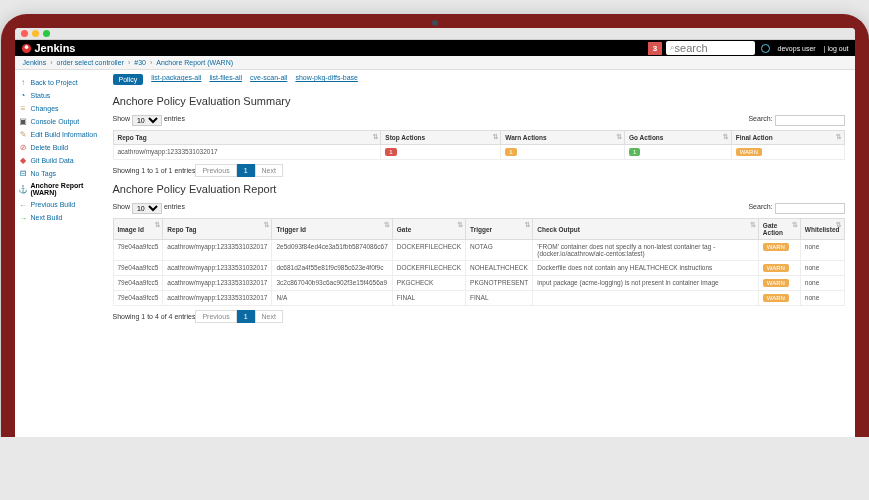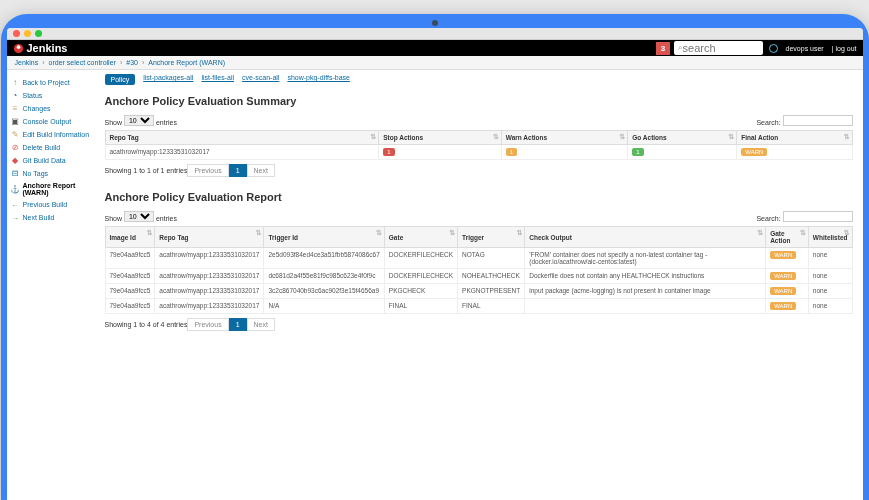--- a/index.html
+++ b/index.html
@@ -1,17 +1,17 @@
 <!DOCTYPE html>
 <html><head>
 <meta charset="utf-8">
 <style>
 *{box-sizing:border-box;margin:0;padding:0}
 body{background:#e8e8e8;font-family:Helvetica,Arial,sans-serif;font-size:8px;display:flex;align-items:flex-start;justify-content:center;padding-top:14px}
-.laptop{width:868px;height:486px;background:#3b82f6;border-radius:26px 26px 0 0;padding:14px 6px 0;position:relative;box-shadow:0 4px 18px rgba(0,0,0,.25)}
+.laptop{width:868px;height:423px;background:#7f1d1d;border-radius:26px 26px 0 0;padding:14px 14px 0;position:relative;box-shadow:0 4px 18px rgba(0,0,0,.25)}
 .camera{position:absolute;top:6px;left:50%;transform:translateX(-50%);width:6px;height:6px;border-radius:50%;background:#3c4a5a}
 .screen{background:#eaeaea;height:100%;border-radius:4px 4px 0 0;overflow:hidden;display:flex;flex-direction:column}
 .traffic{height:12px;background:#e6e6e6;display:flex;align-items:center;padding:0 6px;gap:4px;border-bottom:1px solid #ccc}
 .dot{width:7px;height:7px;border-radius:50%}
 .red{background:#ff5f57}.yel{background:#ffbd2e}.grn{background:#28c940}
 .topbar{background:#000;color:#fff;display:flex;align-items:center;height:16px;padding:0 6px;font-size:8px}
 .logo{font-weight:bold;font-size:11px;display:flex;align-items:center;gap:3px}
 .logo svg{width:11px;height:11px}
 .topbar .spacer{flex:1}
 .notif{background:#d9534f;color:#fff;padding:2px 5px;font-weight:bold}
@@ -23,22 +23,22 @@
 .crumb span{margin:0 4px;color:#888}
 .content{flex:1;display:flex;background:#fff;overflow:hidden}
 .side{width:88px;padding:6px 4px;font-size:7px}
 .side a{display:flex;align-items:center;gap:3px;padding:2px 0;color:#0b6aa2;text-decoration:none}
 .side a.sel{color:#000;font-weight:bold}
 .ic{width:9px;height:9px;display:inline-flex;align-items:center;justify-content:center;font-size:8px}
 .main{flex:1;padding:4px 10px;overflow-y:auto;font-size:7px;color:#333}
 .tabs{display:flex;gap:8px;margin-bottom:10px;font-size:7px}
 .tabs a{color:#0b6aa2;text-decoration:underline}
 .tabs a.active{background:#0b6aa2;color:#fff;padding:2px 6px;text-decoration:none;border-radius:2px}
-h2{font-size:11px;font-weight:bold;color:#333;margin:6px 0 8px}
-.tbltool{display:flex;align-items:flex-end;font-size:7px;margin-bottom:4px}
+h2{font-size:11px;font-weight:normal;color:#333;margin:6px 0 8px}
+.tbltool{display:flex;align-items:flex-start;font-size:7px;margin-bottom:4px}
 .tbltool .sp{flex:1}
 .tbltool input{border:1px solid #ccc;font-size:7px;padding:1px 3px;width:70px}
 .tbltool select{font-size:7px;border:1px solid #ccc}
 table{width:100%;border-collapse:collapse;font-size:6.5px}
 th{background:#f5f5f5;border:1px solid #ddd;padding:3px 4px;text-align:left;position:relative;color:#333}
 th .sort{position:absolute;right:2px;top:3px;color:#bbb;font-size:7px;line-height:5px}
 td{border:1px solid #eee;padding:3px 4px;color:#555;vertical-align:top}
 .badge{display:inline-block;padding:1px 4px;border-radius:2px;color:#fff;font-size:6px}
 .b-red{background:#d9534f}.b-org{background:#f0ad4e}.b-grn{background:#5cb85c}.b-warn{background:#f0ad4e}
 .tblfoot{display:flex;align-items:center;font-size:7px;margin-top:4px}
@@ -176,21 +176,21 @@
         <div class="tblfoot">
           <span>Showing 1 to 1 of 1 entries</span>
           <div class="sp"></div>
           <div class="pag">
             <span>Previous</span>
             <span class="active">1</span>
             <span>Next</span>
           </div>
         </div>
 
-        <h2 style="margin-top:14px">Anchore Policy Evaluation Report</h2>
+        <h2 style="margin-top:6px">Anchore Policy Evaluation Report</h2>
         <div class="tbltool">
           <span>Show</span>&nbsp;
           <select><option>10</option></select>&nbsp;
           <span>entries</span>
           <div class="sp"></div>
           <span>Search:</span>&nbsp;
           <input style="">
         </div>
         <table>
           <thead>

